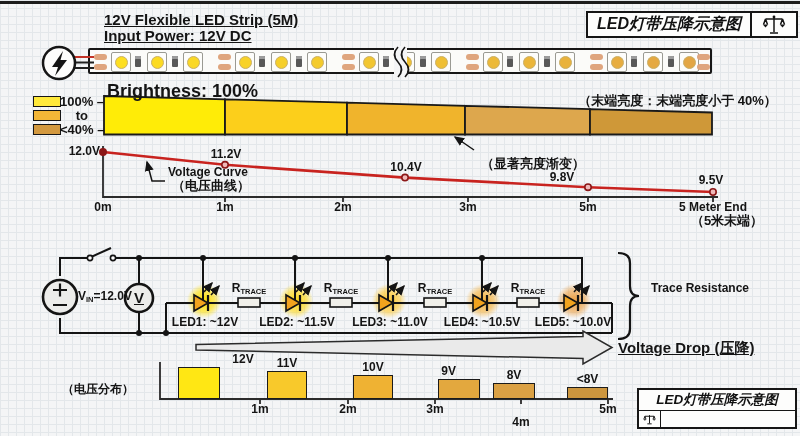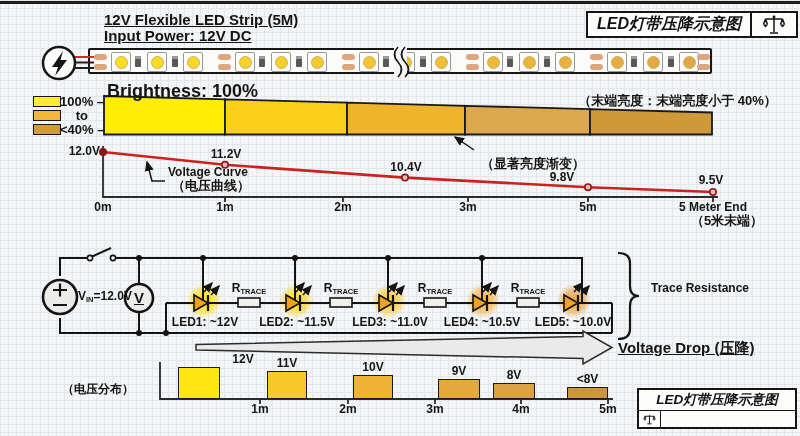--- a/index.html
+++ b/index.html
@@ -300,28 +300,28 @@
 
   <div class="vbar" style="left: 178px; width: 42px; height: 32px; top: 367px; background: rgb(255, 231, 20);"></div>
   <div class="vbar" style="left: 267px; width: 40px; height: 28px; top: 371px; background: rgb(248, 201, 43);"></div>
   <div class="vbar" style="left: 353px; width: 40px; height: 24px; top: 375px; background: rgb(239, 178, 51);"></div>
   <div class="vbar" style="left: 438px; width: 42px; height: 20px; top: 379px; background: rgb(227, 168, 62);"></div>
   <div class="vbar" style="left: 493px; width: 42px; height: 16px; top: 383px; background: rgb(219, 161, 68);"></div>
   <div class="vbar" style="left: 567px; width: 41px; height: 12px; top: 387px; background: rgb(204, 150, 62);"></div>
   <div class="vbar-label" style="left: 178px; width: 42px; top: 352px; margin-left: 44px;">12V</div>
   <div class="vbar-label" style="left: 267px; width: 40px; top: 356px;">11V</div>
   <div class="vbar-label" style="left: 353px; width: 40px; top: 360px;">10V</div>
-  <div class="vbar-label" style="left: 438px; width: 42px; top: 364px;">9V</div>
+  <div class="vbar-label" style="left: 414px; width: 42px; top: 364px; text-align: right;">9V</div>
   <div class="vbar-label" style="left: 493px; width: 42px; top: 368px;">8V</div>
   <div class="vbar-label" style="left: 567px; width: 41px; top: 372px;">&lt;8V</div>
 
   <div class="t ctr" style="left:242px;top:403px;width:36px">1m</div>
   <div class="t ctr" style="left:330px;top:403px;width:36px">2m</div>
   <div class="t ctr" style="left:417px;top:403px;width:36px">3m</div>
-  <div class="t ctr" style="left:503px;top:403px;width:36px">4m</div>
+  <div class="t ctr" style="left:503px;top:416px;width:36px">4m</div>
   <div class="t ctr" style="left:590px;top:403px;width:36px">5m</div>
 
   <div class="box" style="left:637px;top:388px;width:160px;height:41px;flex-direction:column">
     <div style="flex:1;display:flex;align-items:center;justify-content:center;font-weight:bold;font-size:13.5px;color:#111;border-bottom:1.5px solid #161616">LED灯带压降示意图</div>
     <div style="height:16px;display:flex">
       <div style="width:21px;border-right:1.5px solid #161616;display:flex;align-items:center;justify-content:center">
         <svg width="13" height="13" viewBox="0 0 24 24" style="position:static">
           <g stroke="#141414" stroke-width="1.8" fill="none">
             <line x1="12" y1="4" x2="12" y2="19"></line>
               <line x1="3.5" y1="6" x2="20.5" y2="6"></line>

